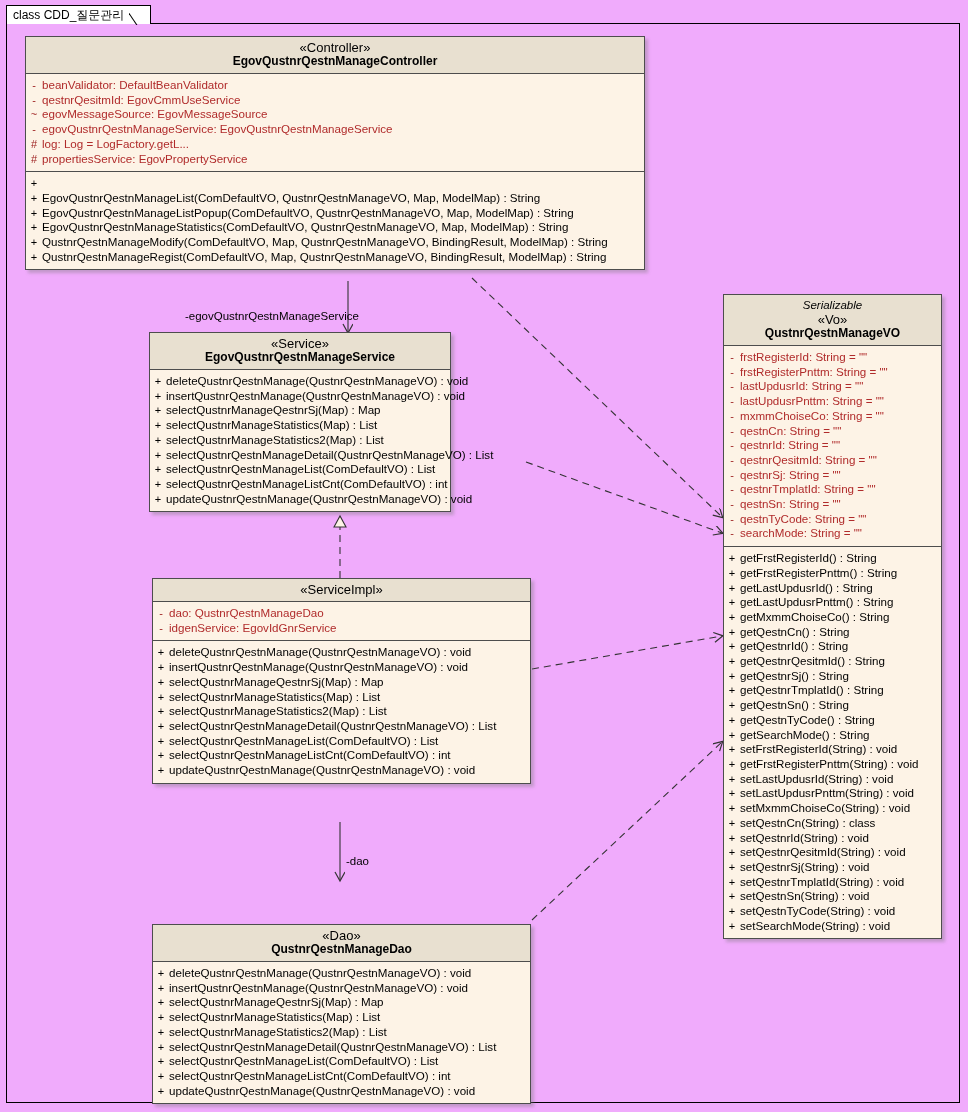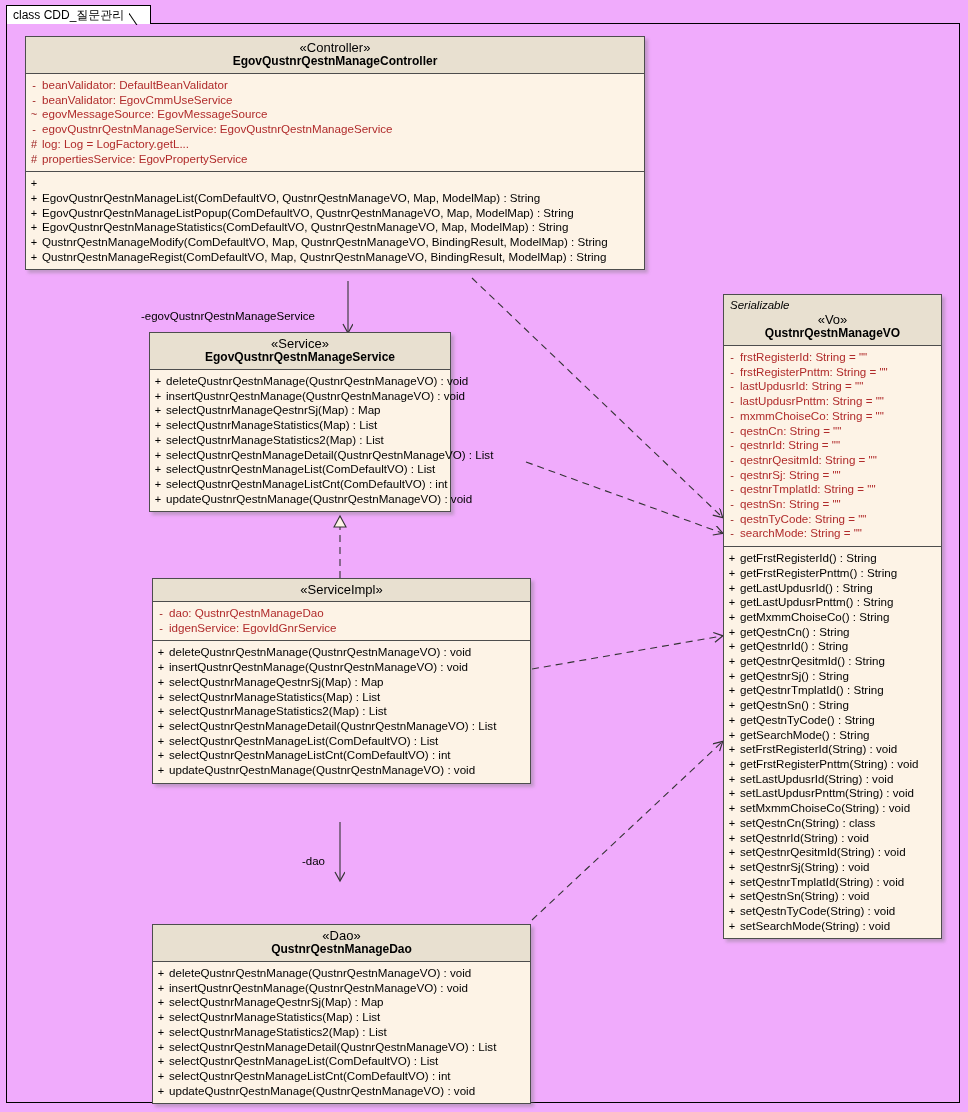--- a/index.html
+++ b/index.html
@@ -76,21 +76,21 @@
     z-index: 3;
   }
   .uml-header {
     background: #e8e0d0;
     border-bottom: 1px solid #4d4d4d;
     padding: 4px 6px 5px 6px;
     text-align: center;
   }
   .uml-header .tagline {
     display: block;
-    text-align: left;
+    text-align: center;
     font-size: 11.5px;
     font-style: italic;
     color: #000000;
     line-height: 13px;
     margin-bottom: 1px;
   }
   .uml-header .stereo {
     display: block;
     font-size: 13px;
     color: #000000;
@@ -135,20 +135,21 @@
     height: 1112px;
     z-index: 2;
     pointer-events: none;
   }
   .edge-label {
     position: absolute;
     font-size: 11.5px;
     color: #000000;
     white-space: nowrap;
     z-index: 4;
+    margin-left: 44px;
   }
 </style>
 </head>
 <body>
 
 <div id="canvas">
 
   <div id="frame-tab">
     <span>class CDD_질문관리</span>
     <span class="tab-slant"></span>
@@ -203,21 +204,21 @@
       <span class="stereo">«Controller»</span>
       <span class="cname">EgovQustnrQestnManageController</span>
     </div>
     <div class="uml-section attrs">
         <div class="feat">
           <span class="vis">-</span>
           <span class="txt">beanValidator:  DefaultBeanValidator</span>
         </div>
         <div class="feat">
           <span class="vis">-</span>
-          <span class="txt">beanValidator:  EgovCmmUseService</span>
+          <span class="txt">qestnrQesitmId:  EgovCmmUseService</span>
         </div>
         <div class="feat">
           <span class="vis">~</span>
           <span class="txt">egovMessageSource:  EgovMessageSource</span>
         </div>
         <div class="feat">
           <span class="vis">-</span>
           <span class="txt">egovQustnrQestnManageService:  EgovQustnrQestnManageService</span>
         </div>
         <div class="feat">

